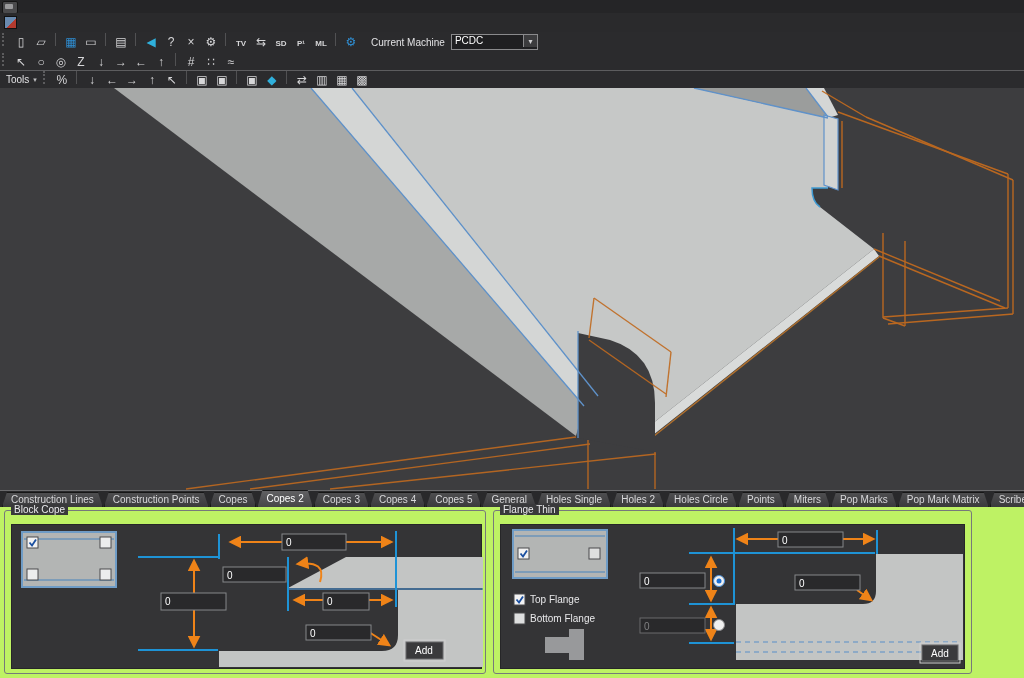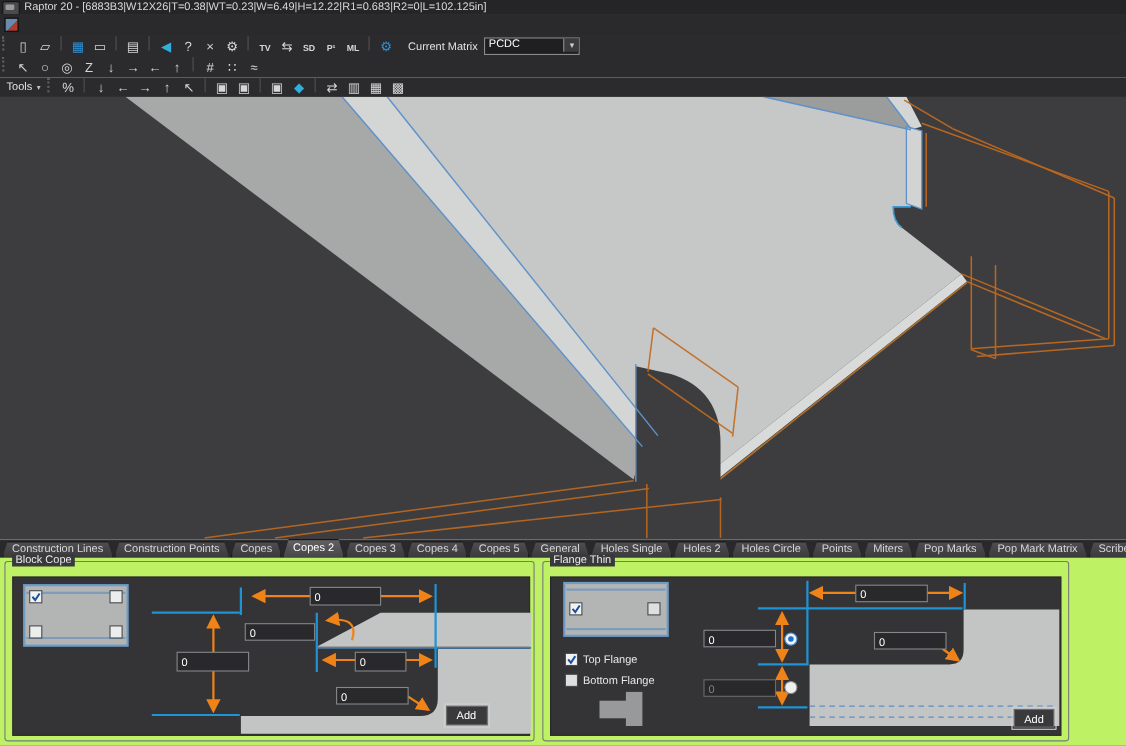--- a/index.html
+++ b/index.html
@@ -43,30 +43,29 @@
   #panels{left:0;top:507px;width:1024px;height:171px;background:#bef264;}
   .groupbox{position:absolute;border:1px solid #77797b;border-radius:3px;}
   .groupbox>.gb-label{position:absolute;top:-7px;left:6px;background:#39393b;padding:0 3px;font-size:10px;color:#eaeaec;}
   svg text{font-family:"Liberation Sans",sans-serif;}
 </style>
 </head>
 <body>
 
 <div id="titlebar" class="abs">
   <div id="title-icon" class="abs"></div>
-  <div id="title-text" class="abs">Raptor 20 - [6883B3|W12X26|T=0.38|WT=0.23|W=6.49|H=12.22|R1=0.683|R2=0|L=102.125in]</div>
 </div>
 
 <div id="menubar" class="abs">
   <span id="menu-app-icon"></span>
 </div>
 
 <div id="toolbar1" class="toolbar abs">
   <span><span class="grip"></span><span class="tbbtn">▯</span><span class="tbbtn">▱</span><span class="tbsep"></span><span class="tbbtn" style="color: rgb(47, 143, 212);">▦</span><span class="tbbtn">▭</span><span class="tbsep"></span><span class="tbbtn">▤</span><span class="tbsep"></span><span class="tbbtn" style="color: rgb(47, 176, 220);">◀</span><span class="tbbtn">?</span><span class="tbbtn">×</span><span class="tbbtn">⚙</span><span class="tbsep"></span><span class="tbbtn small">TV</span><span class="tbbtn">⇆</span><span class="tbbtn small">SD</span><span class="tbbtn small">P¹</span><span class="tbbtn small">ML</span><span class="tbsep"></span><span class="tbbtn" style="color: rgb(47, 143, 212);">⚙</span></span>
-  <span id="current-machine">Current Matrix</span>
+  <span id="current-machine">Current Machine</span>
   <span id="machine-select">
     <span>PCDC</span>
     <span id="machine-arrow">▾</span>
   </span>
 </div>
 
 <div id="toolbar2" class="toolbar abs">
   <span><span class="grip"></span><span class="tbbtn">↖</span><span class="tbbtn">○</span><span class="tbbtn">◎</span><span class="tbbtn">Z</span><span class="tbbtn">↓</span><span class="tbbtn">→</span><span class="tbbtn">←</span><span class="tbbtn">↑</span><span class="tbsep"></span><span class="tbbtn">#</span><span class="tbbtn">∷</span><span class="tbbtn">≈</span></span>
 </div>
 

